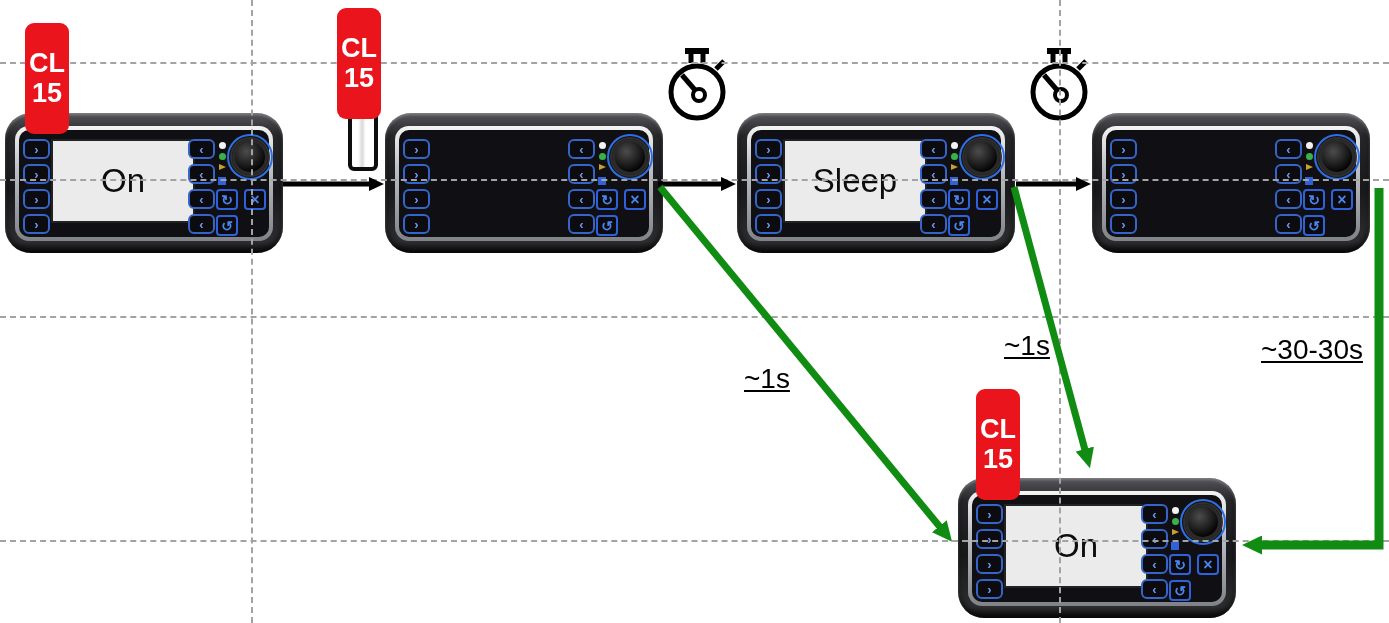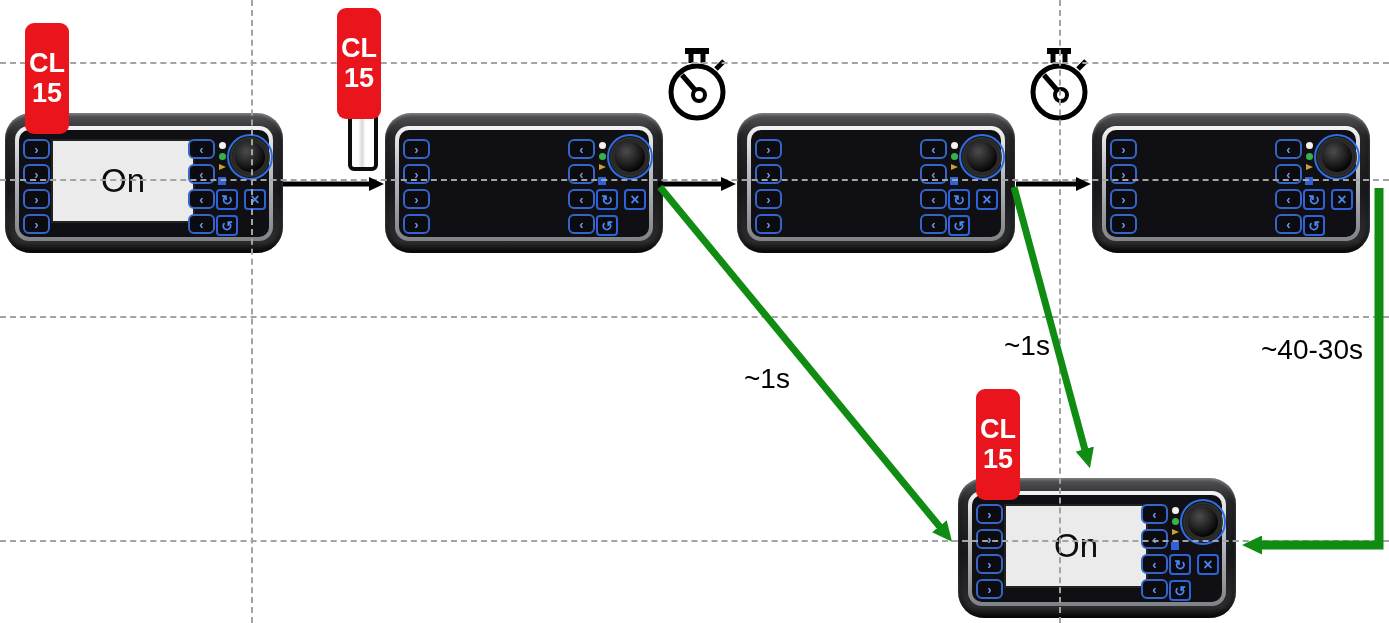--- a/index.html
+++ b/index.html
@@ -46,21 +46,21 @@
 
   
   .cl-badge{position:absolute;width:44px;height:111px;background:#e9141c;border-radius:9px;z-index:7;
      color:#fff;font-weight:bold;font-size:27px;line-height:1.08;
      display:flex;flex-direction:column;align-items:center;justify-content:center;}
   .key-shaft{position:absolute;left:348px;top:88px;width:22px;height:75px;z-index:4;
      background:linear-gradient(90deg,#fff 28%,#d9d9d9 46%,#fff 62%);
      border:4px solid #0d0d0d;border-radius:0 0 6px 6px;}
 
   
-  .edge-label{position:absolute;font-size:28px;color:#000;z-index:7;white-space:nowrap;}
+  .edge-label{position:absolute;font-size:28px;color:#000;z-index:7;white-space:nowrap;text-decoration:underline;}
 
   
   .arrow-layer{position:absolute;left:0;top:0;z-index:6;pointer-events:none;}
   .stopwatch{position:absolute;z-index:4;}
 </style>
 </head>
 <body>
 
 <div class="canvas">
 
@@ -139,20 +139,23 @@
   <div class="device-slot" style="left:737px;top:113px">
   <div class="device">
     <div class="device-body"></div>
     <div class="bezel"></div>
     <div class="panel"></div>
     <div class="keycol left">
       <div class="hkey">›</div>
       <div class="hkey">›</div>
       <div class="hkey">›</div>
       <div class="hkey">›</div>
+    </div>
+    <div class="screen">
+      <span class="screen-label">Sleep</span>
     </div>
     <div class="keycol right">
       <div class="hkey">‹</div>
       <div class="hkey">‹</div>
       <div class="hkey">‹</div>
       <div class="hkey">‹</div>
     </div>
     <div class="indicators">
       <div class="led white"></div>
       <div class="led green"></div>
@@ -279,15 +282,15 @@
     <path d="M283,184 L370,184" stroke="#000" stroke-width="5" fill="none" marker-end="url(#mb)"></path>
     <path d="M658,184 L722,184" stroke="#000" stroke-width="5" fill="none" marker-end="url(#mb)"></path>
     <path d="M1016,184 L1077,184" stroke="#000" stroke-width="5" fill="none" marker-end="url(#mb)"></path>
     <path d="M660,187 L940,527" stroke="#108c12" stroke-width="7" fill="none" marker-end="url(#mg)"></path>
     <path d="M1014,187 L1085,450" stroke="#108c12" stroke-width="7" fill="none" marker-end="url(#mg)"></path>
     <path d="M1379,188 L1379,545 L1261,545" stroke="#108c12" stroke-width="9" fill="none" marker-end="url(#mg)"></path>
   </svg>
 
   <div class="edge-label" style="left:744px;top:363px">~1s</div>
   <div class="edge-label" style="left:1004px;top:330px">~1s</div>
-  <div class="edge-label" style="left:1261px;top:334px">~40-30s</div>
+  <div class="edge-label" style="left:1261px;top:334px">~30-30s</div>
 
 </div>
 
 </body></html>

